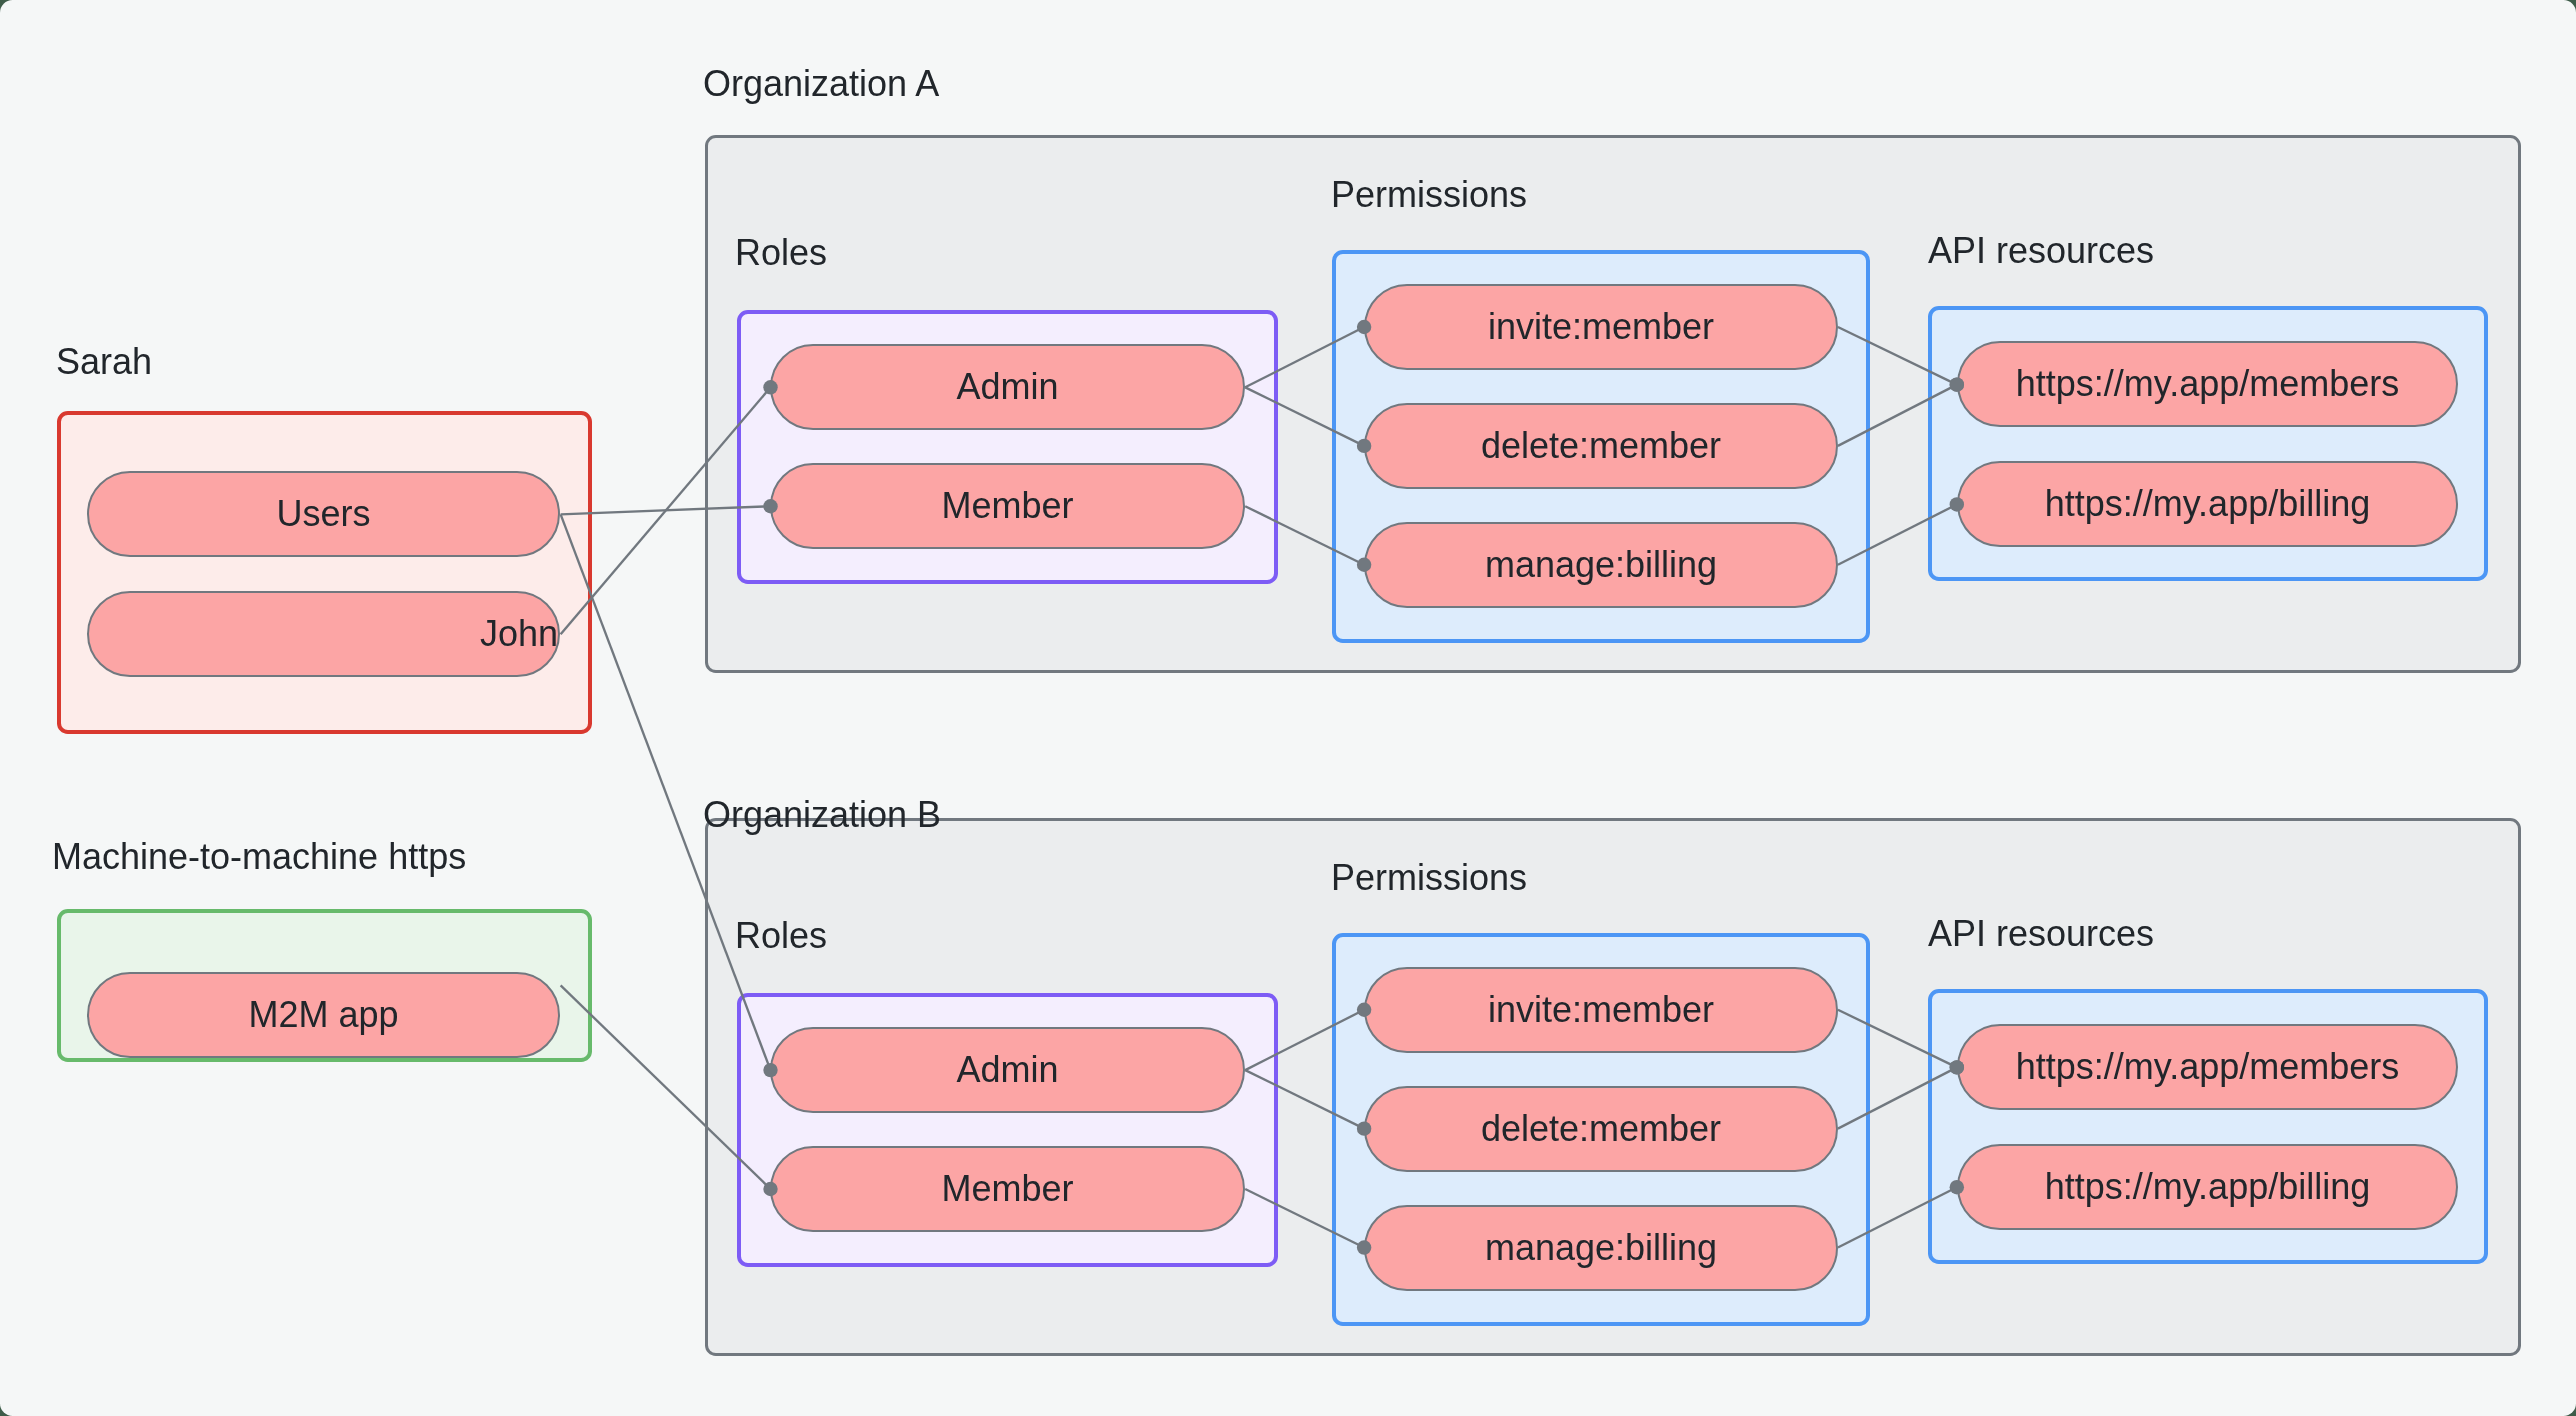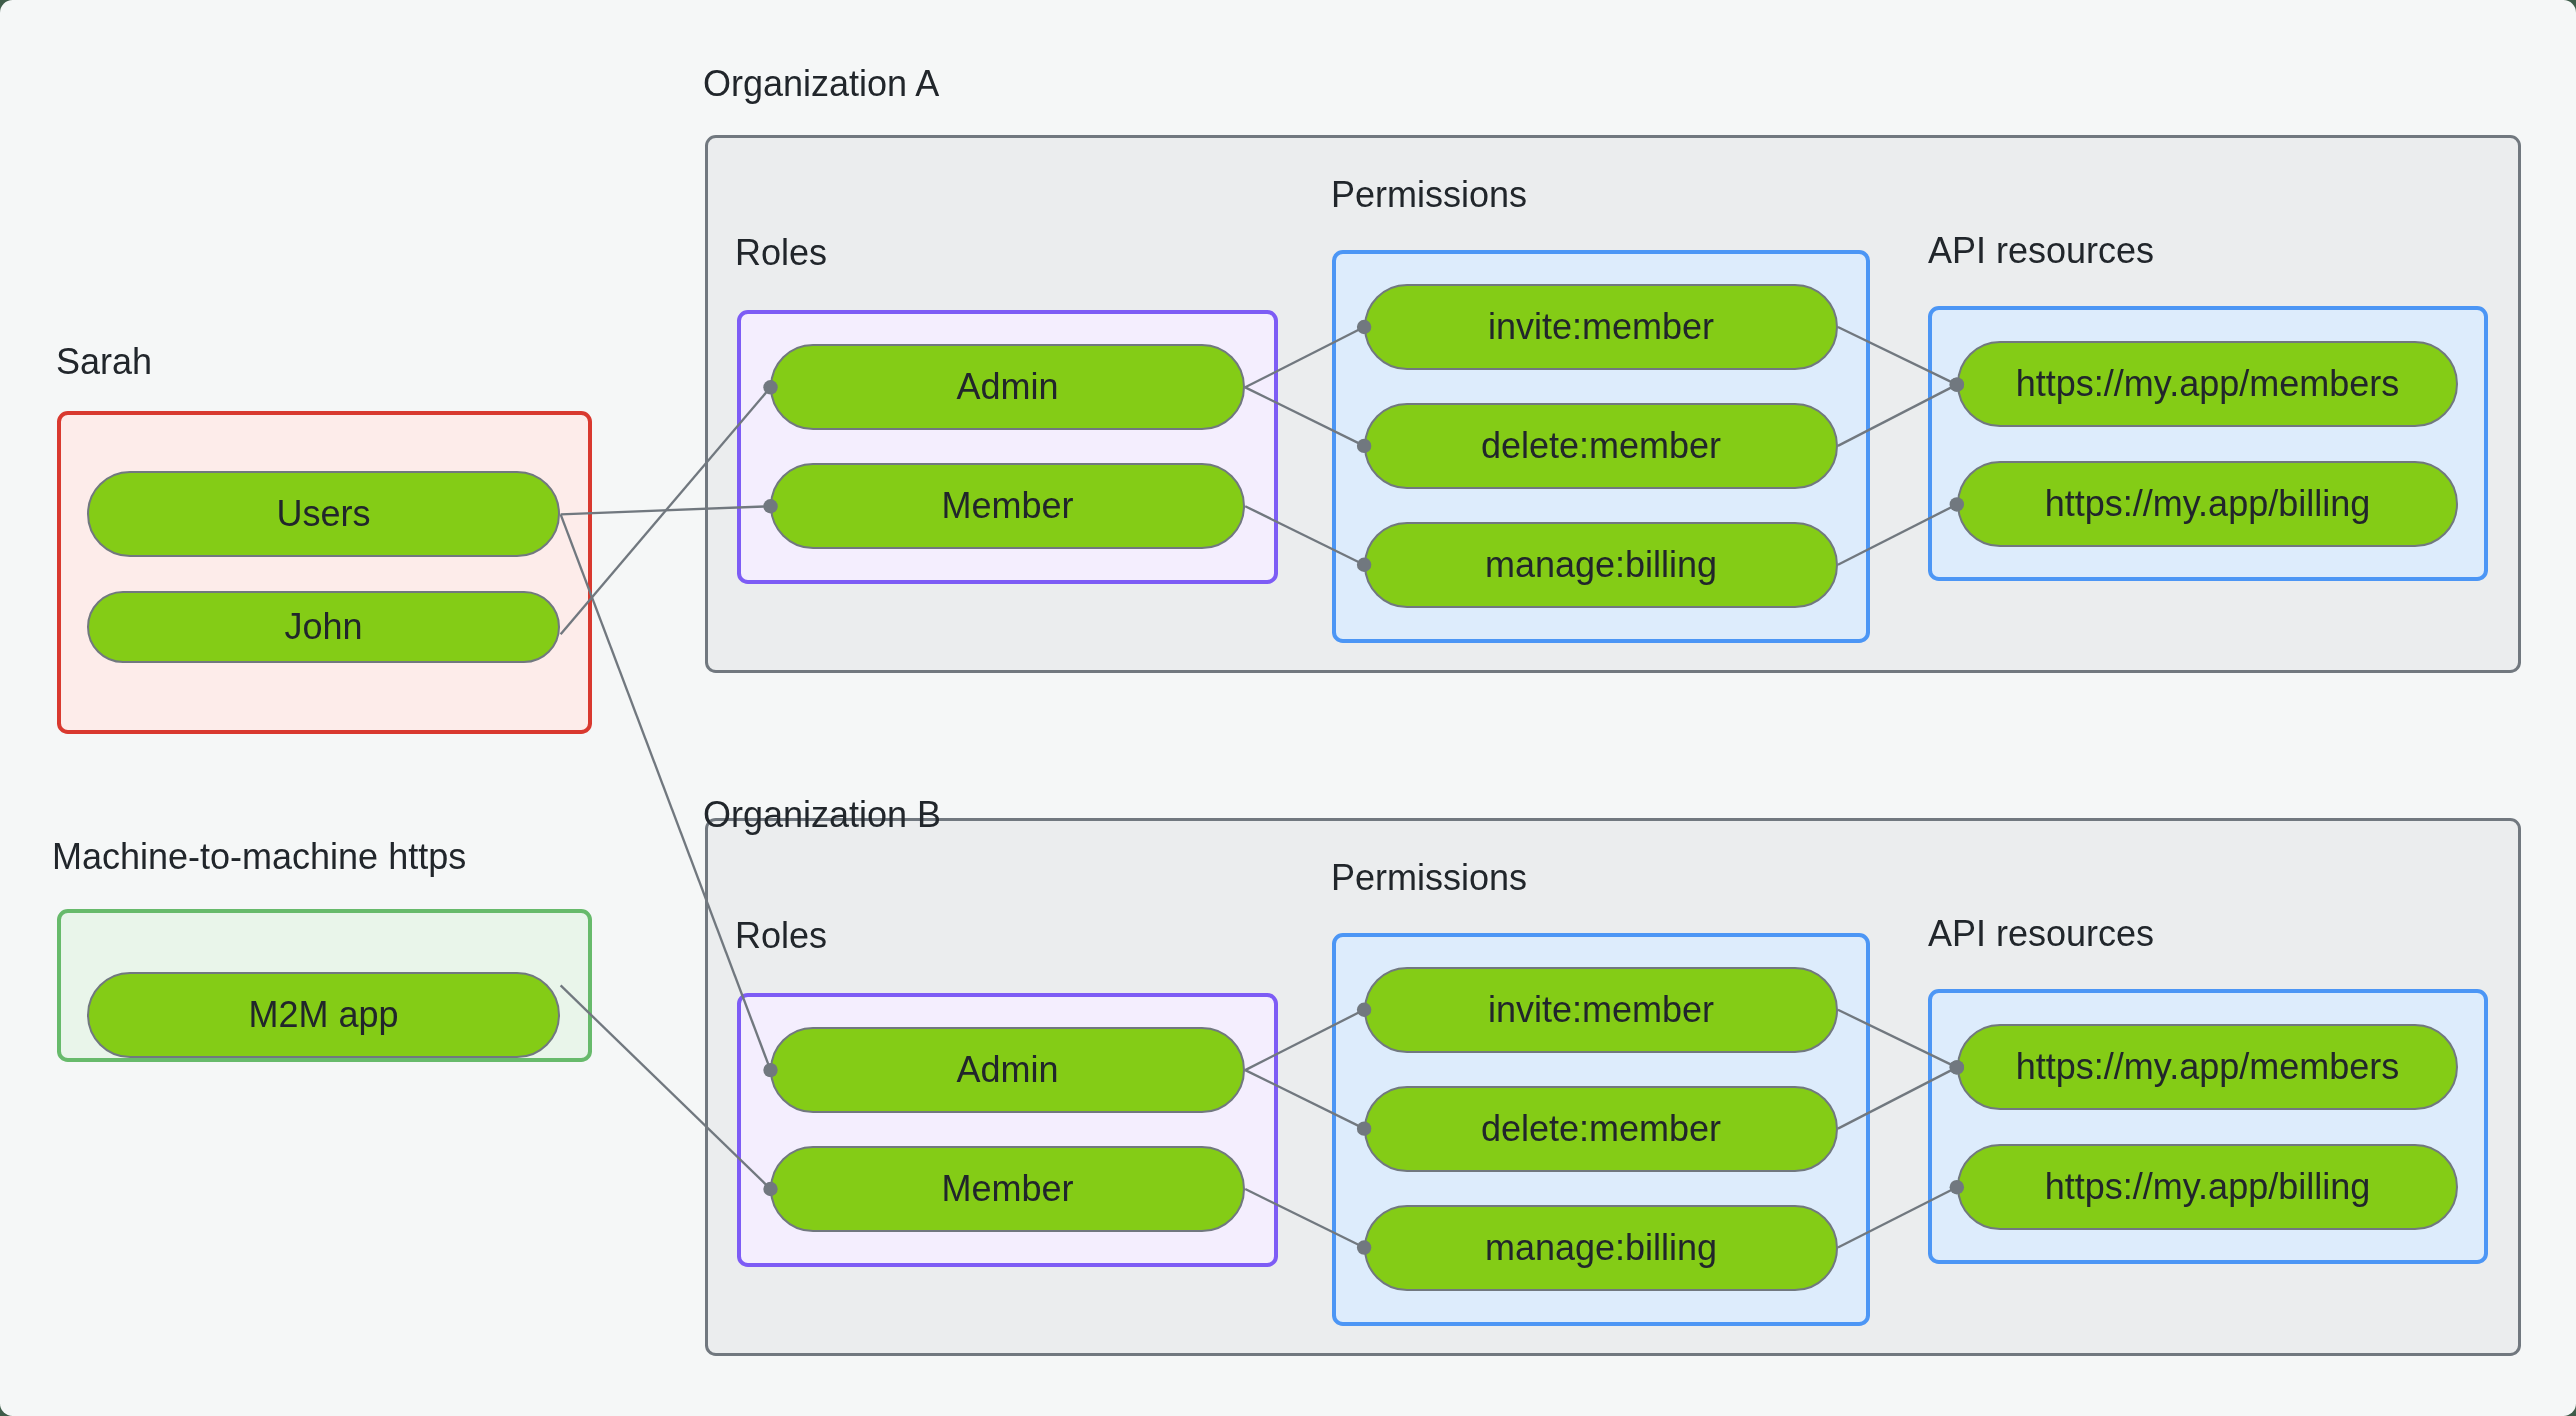--- a/index.html
+++ b/index.html
@@ -45,21 +45,21 @@
     background:#f4eefe;
     border:4.5px solid #7d5cf5;
   }
   .blue-box{
     background:#ddecfc;
     border:4.5px solid #4c96f5;
   }
   .node{
     position:absolute;
     box-sizing:border-box;
-    background:#84cc16;
+    background:#fca5a5;
     border:2.3px solid #71787f;
     border-radius:43px;
     display:flex;
     align-items:center;
     justify-content:center;
     font-size:36px;
     z-index:3;
     white-space:nowrap;
   }
   #edge-layer{
@@ -79,21 +79,21 @@
 </head>
 <body>
 
 <div class="canvas">
 
   <div class="lbl" style="left:56px;top:341px;">Sarah</div>
   <div class="box users-box" style="left:57px;top:411px;width:535px;height:323px;"></div>
   <div class="node" style="left:87px;top:471px;width:473px;height:86px;">
     <span>Users</span>
   </div>
-  <div class="node" style="left:87px;top:591px;width:473px;height:72px;">
+  <div class="node" style="left:87px;top:591px;width:473px;height:86px;justify-content:flex-end;">
     <span>John</span>
   </div>
 
   <div class="lbl" style="left:52px;top:836px;">Machine-to-machine https</div>
   <div class="box m2m-box" style="left:57px;top:909px;width:535px;height:153px;"></div>
   <div class="node" style="left:87px;top:942px;width:473px;height:86px;margin-top:30px;">
     <span>M2M app</span>
   </div>
 
   <div class="lbl" style="left:703px;top:63px;">Organization A</div>

